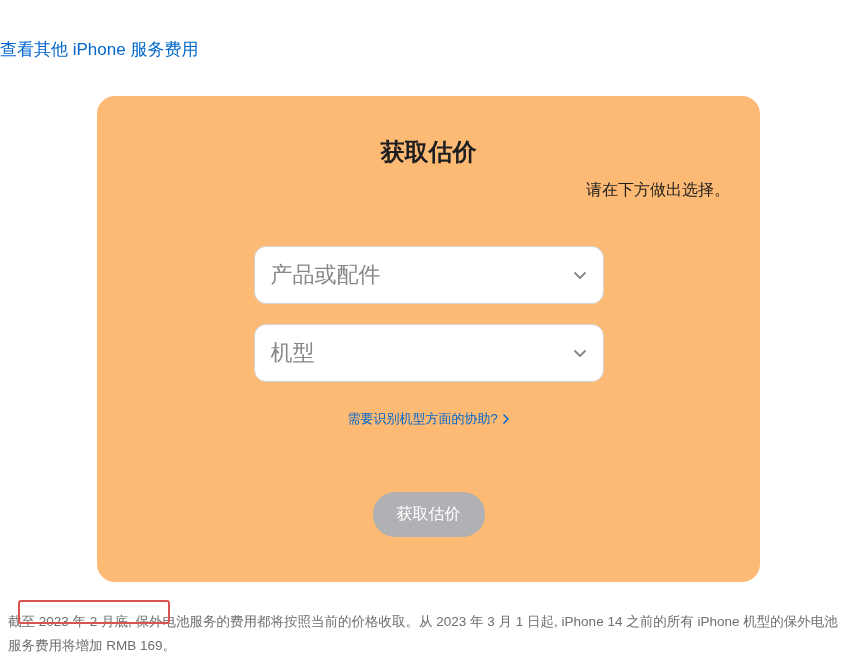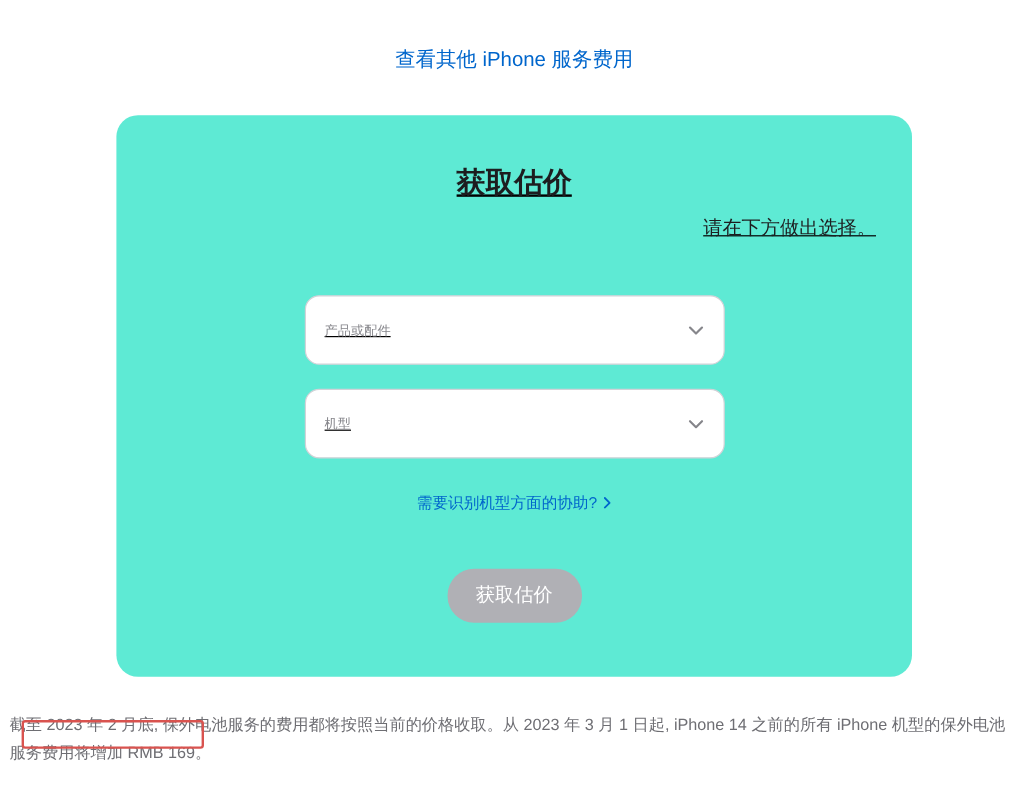--- a/index.html
+++ b/index.html
@@ -8,37 +8,36 @@
       box-sizing: border-box;
     }
     body {
       font-family: -apple-system, BlinkMacSystemFont, "Segoe UI", "Helvetica Neue", Arial, sans-serif;
       background: #ffffff;
       width: 857px;
       height: 663px;
       position: relative;
     }
     .top-link {
-      text-align: center;
+      text-align: left;
       padding-top: 38px;
       padding-bottom: 20px;
     }
     .top-link a {
       color: #0066cc;
       text-decoration: none;
       font-size: 17px;
     }
     .card {
-      background: #5eead4;
+      background: #fdba74;
       border-radius: 18px;
       margin: 15px auto 0 auto;
       width: 663px;
       padding: 40px 30px 45px 30px;
       text-align: center;
-      text-decoration: underline;
     }
     .card-title {
       font-size: 24px;
       font-weight: 600;
       color: #1d1d1f;
       margin-bottom: 12px;
     }
     .card-subtitle {
       font-size: 16px;
       color: #1d1d1f;
@@ -50,21 +49,21 @@
       width: 350px;
       margin: 0 auto 20px auto;
     }
     .select-box {
       width: 100%;
       height: 58px;
       background: #ffffff;
       border: 1px solid #d2d2d7;
       border-radius: 12px;
       padding: 0 29px 0 16px;
-      font-size: 11px;
+      font-size: 22px;
       color: #86868b;
       text-align: left;
       display: flex;
       align-items: center;
       cursor: pointer;
       position: relative;
     }
     .chevron {
       position: absolute;
       right: 16px;
@@ -77,21 +76,21 @@
     .chevron svg {
       display: block;
     }
     .help-link {
       display: inline-flex;
       align-items: center;
       color: #0066cc;
       text-decoration: none;
       font-size: 13px;
       margin-top: 8px;
-      margin-bottom: 46px;
+      margin-bottom: 64px;
     }
     .help-link .caret {
       margin-left: 4px;
       display: inline-block;
     }
     .submit-btn {
       display: inline-block;
       background: #b0b0b5;
       color: #ffffff;
       border: none;

